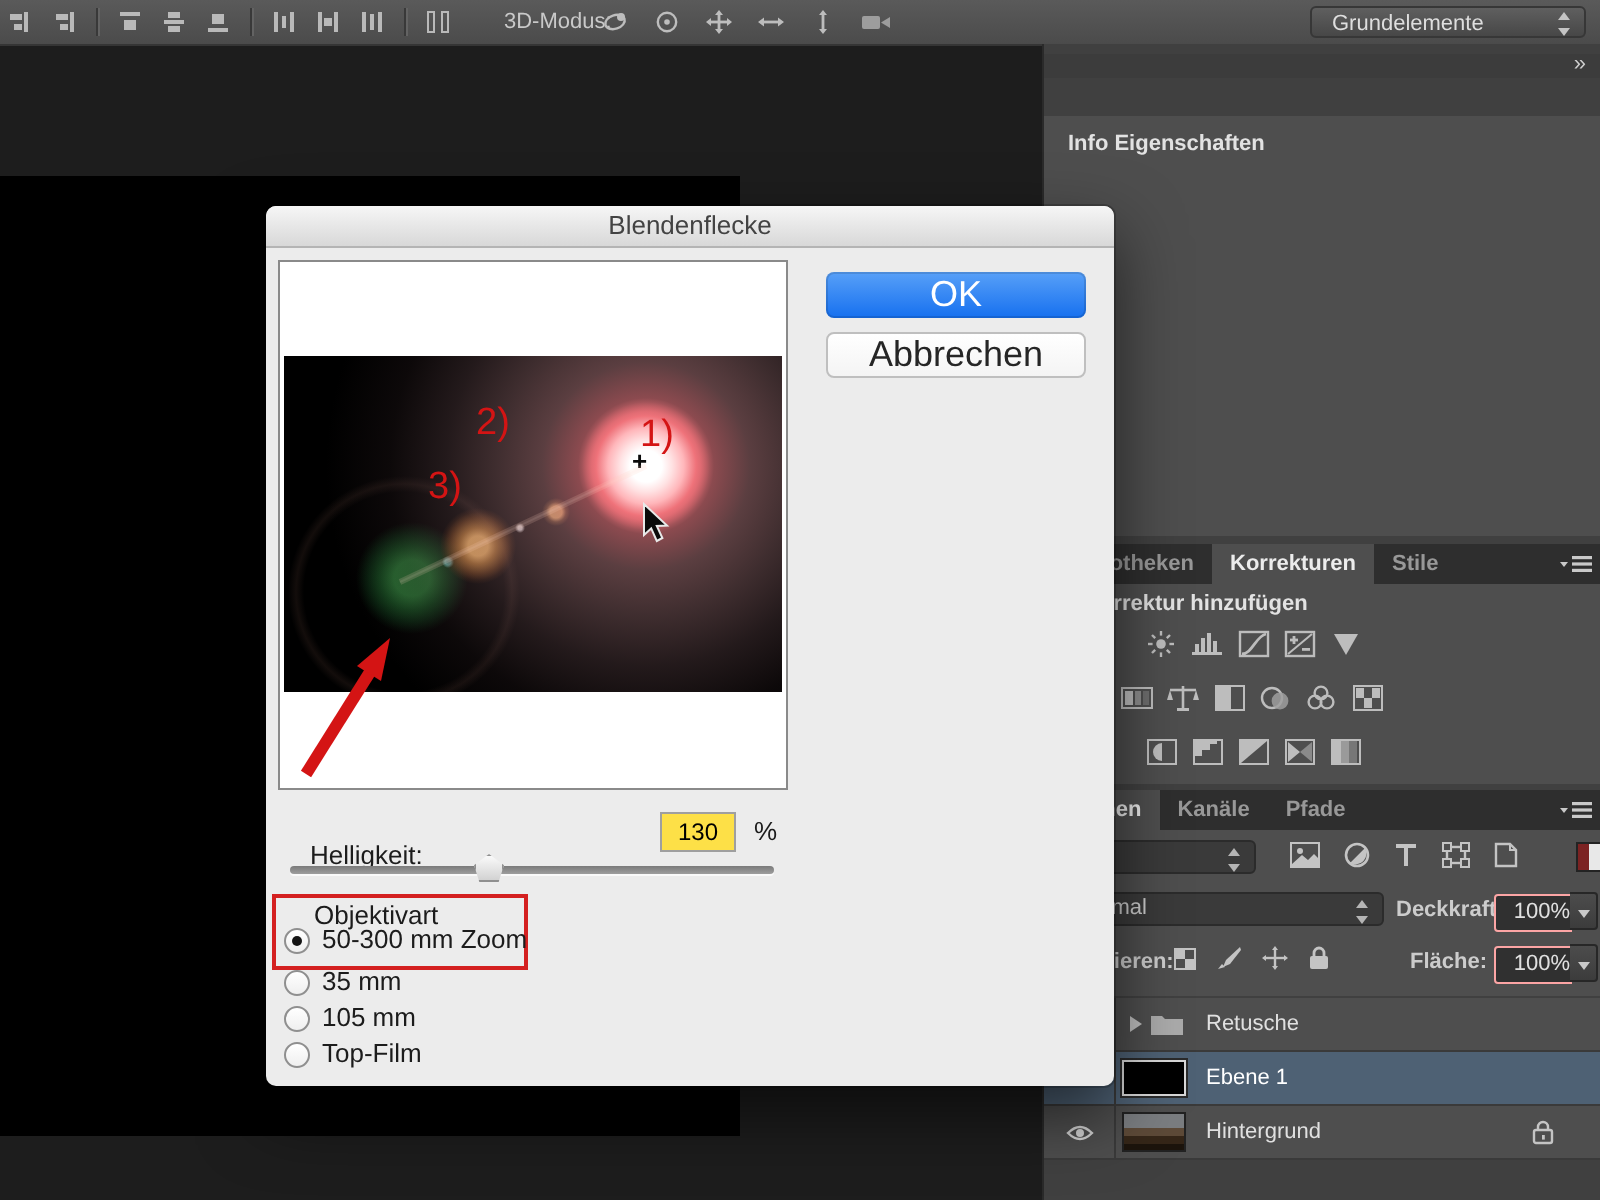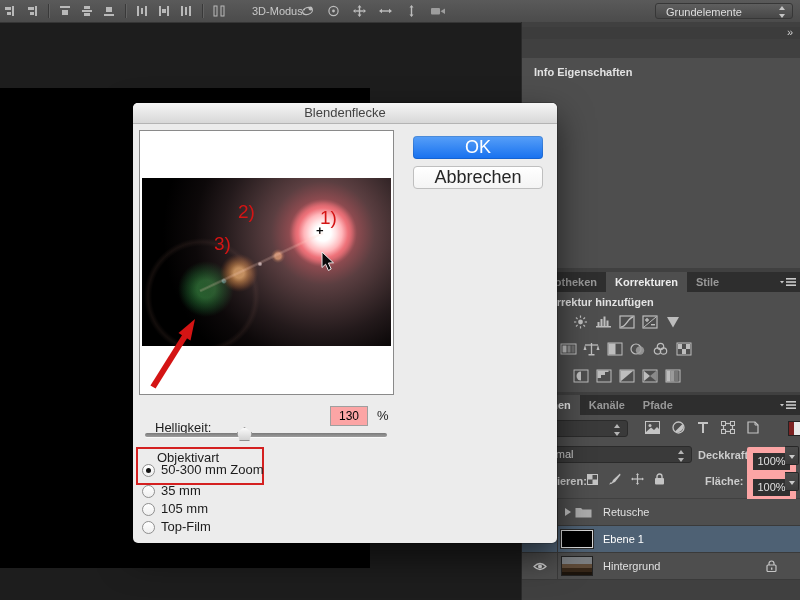--- a/index.html
+++ b/index.html
@@ -40,22 +40,22 @@
   .bold-note{position:absolute;font-size:11px;font-weight:bold;color:#e2e2e2;}
 
   .adj-row{position:absolute;display:flex;gap:6px;}
   .adj{width:17px;height:14px;display:flex;align-items:center;justify-content:center;}
 
   .mini-select{position:absolute;height:17px;background:#3a3a3a;border:1px solid #2b2b2b;border-radius:3px;
                color:#cccccc;font-size:11px;line-height:15px;padding-left:7px;box-sizing:border-box;}
   .mini-select .updown i.u{border-bottom-color:#b5b5b5;}
   .mini-select .updown i.d{border-top-color:#b5b5b5;}
   .ctl-label{position:absolute;font-size:11px;font-weight:bold;color:#cccccc;}
-  .val-box{position:absolute;width:37px;height:17px;background:#303030;border:6px solid #fca5a5;border-radius:2px 0 0 2px;
-           color:#e0e0e0;font-size:11px;line-height:17px;text-align:center;}
+  .val-box{position:absolute;width:37px;height:17px;background:#303030;border:1px solid #fca5a5;border-radius:2px 0 0 2px;
+           color:#e0e0e0;font-size:11px;line-height:17px;text-align:right;}
   .val-arrow{position:absolute;width:14px;height:19px;background:linear-gradient(#4c4c4c,#3c3c3c);border:1px solid #272727;
              border-left:none;border-radius:0 2px 2px 0;box-sizing:border-box;}
   .val-arrow::after{content:"";position:absolute;left:3.5px;top:8px;border-left:3.5px solid transparent;
              border-right:3.5px solid transparent;border-top:4px solid #c9c9c9;}
   .ctl-icons{position:absolute;display:flex;gap:9px;align-items:center;}
   .toggle{position:absolute;width:12px;height:13px;border:1px solid #232323;
           background:linear-gradient(90deg,#7c2222 0 45%,#e8e8e8 45%);}
 
   .layer-row{position:absolute;left:0;width:279px;height:26px;background:#4e4e4e;border-bottom:1px solid #3a3a3a;}
   .layer-row.selected{background:#4e6174;}
@@ -85,21 +85,21 @@
       radial-gradient(circle at 60px 118px, rgba(0,0,0,0) 50px, rgba(95,65,55,.2) 54px, rgba(0,0,0,0) 58px),
       radial-gradient(circle at 82px 103px, rgba(140,220,255,.9) 0 1.5px, rgba(0,0,0,0) 3px),
       radial-gradient(circle at 136px 78px, rgba(235,170,95,.85) 0 3px, rgba(200,130,60,.3) 5px, rgba(0,0,0,0) 7px),
       radial-gradient(circle at 118px 86px, rgba(255,255,255,.8) 0 1px, rgba(0,0,0,0) 2.5px);}
   .flare-label{position:absolute;color:#d41414;font-size:19px;line-height:19px;}
   .crosshair{position:absolute;color:#0a0a0a;font-size:13px;font-weight:bold;line-height:13px;}
   .btn{position:absolute;left:280px;width:130px;height:23px;border-radius:4px;text-align:center;line-height:23px;font-size:18px;}
   .btn-ok{top:33px;background:linear-gradient(#58a0f8,#1670ef);color:#fff;box-shadow:inset 0 0 0 1px rgba(0,0,0,.12);}
   .btn-cancel{top:63px;background:linear-gradient(#ffffff,#f4f4f4);color:#262626;border:1px solid #bfbfbf;box-sizing:border-box;line-height:21px;}
   .bright-label{position:absolute;left:22px;top:305px;margin-top:12px;}
-  .bright-input{position:absolute;left:197px;top:303px;width:36px;height:18px;border:1px solid #9f9f9f;background:#fca5a5;
+  .bright-input{position:absolute;left:197px;top:303px;width:36px;height:18px;border:1px solid #9f9f9f;background:#fde047;
                 text-align:center;font-size:12px;font-family:"Liberation Sans",sans-serif;padding:0;}
   .bright-unit{position:absolute;left:244px;top:305px;}
   .slider-track{position:absolute;left:12px;top:330px;width:242px;height:4px;border-radius:2px;
                 background:linear-gradient(#7a7a7a,#9d9d9d);box-shadow:0 1px 0 rgba(255,255,255,.7);}
   .slider-thumb{position:absolute;left:104px;top:324px;width:15px;height:14px;
                 clip-path:polygon(50% 0,100% 40%,82% 100%,18% 100%,0 40%);
                 background:linear-gradient(#fdfdfd,#cfcfcf);box-shadow:inset 0 0 0 1px #8f8f8f;}
   .red-rect{position:absolute;left:3px;top:344px;width:124px;height:34px;border:2px solid #d42020;}
   .lens-label{position:absolute;left:24px;top:347px;}
   .radio-row{position:absolute;left:9px;display:flex;align-items:flex-end;gap:6px;}

